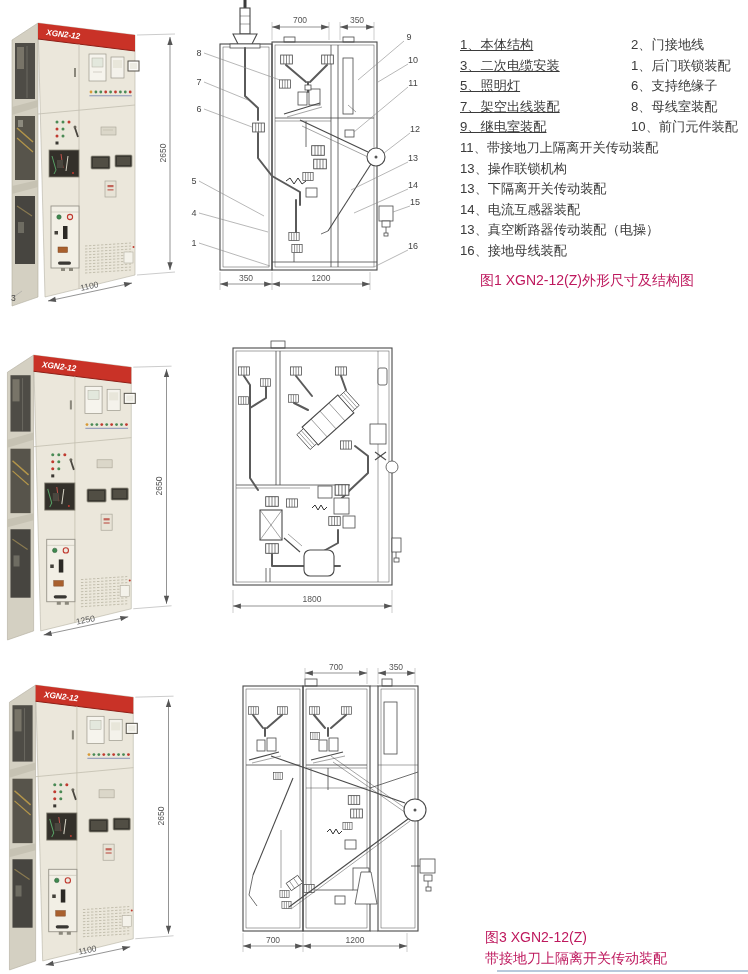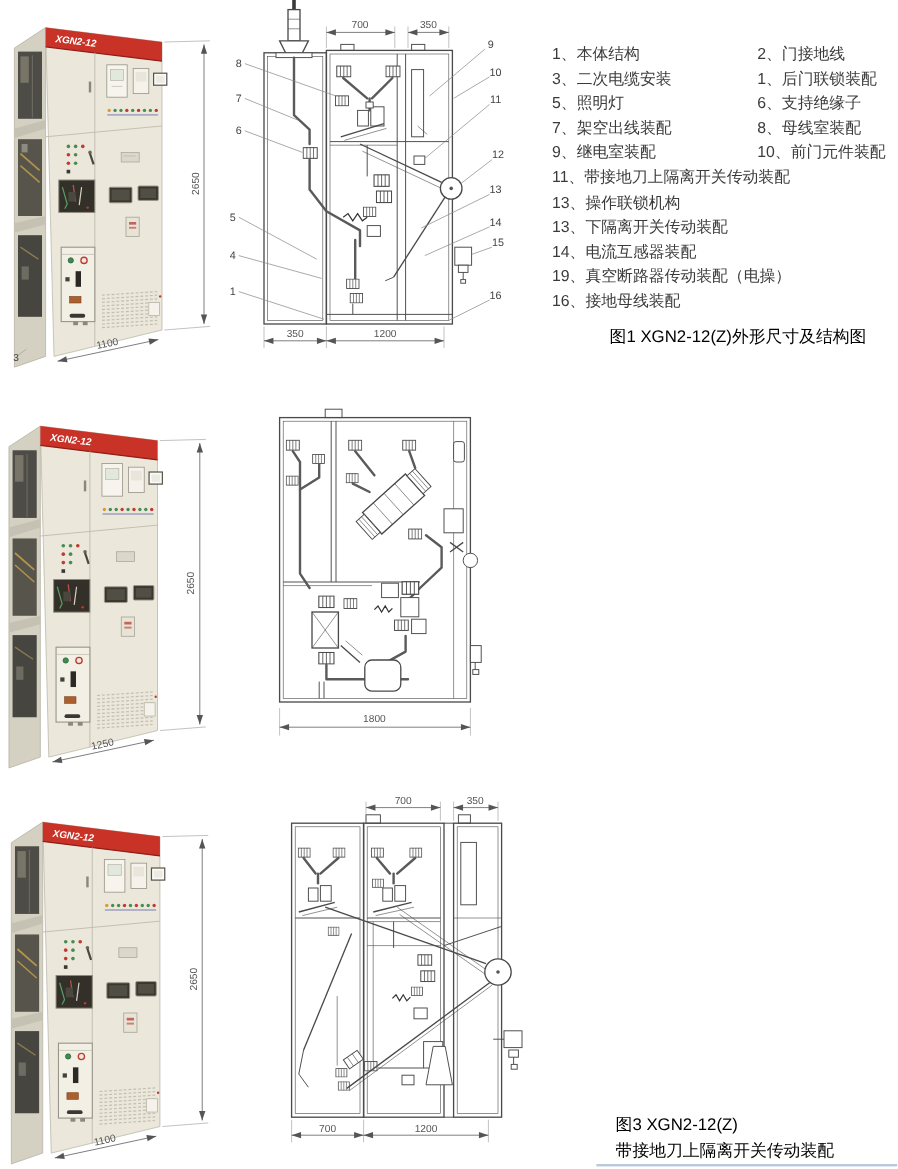--- a/index.html
+++ b/index.html
@@ -14,22 +14,22 @@
   .th{fill:none;stroke:#5a5a5a;stroke-width:2;stroke-linejoin:round;stroke-linecap:round;}
   .dim{fill:none;stroke:#666;stroke-width:0.7;marker-start:url(#ar);marker-end:url(#ar);}
   .ext{stroke:#999;stroke-width:0.5;}
   .ldr{fill:none;stroke:#888;stroke-width:0.6;}
   .dtx{font-size:8.5px;fill:#555;text-anchor:middle;}
   .ctx{font-size:9px;fill:#444;text-anchor:middle;}
   .wh{fill:#fff;}
   
   .parts{left:460px;top:35px;width:288px;font-size:13.2px;color:#3b3b3b;line-height:20.6px;}
   .prow span{display:inline-block;}
-  .prow .c1{width:171px;}
-  .cap{font-size:14px;color:#000000;margin-left:28px;}
+  .prow .c1{width:171px;text-decoration:underline;}
+  .cap{font-size:14px;color:#be185d;}
   .cap2{line-height:20.5px;}
   .blue-edge{left:497px;top:970px;width:251px;height:2px;background:#7d9cc0;opacity:.55;}
 </style>
 </head>
 <body>
 
 <div class="page">
 
 <svg width="0" height="0" style="position:absolute" aria-hidden="true">
   <defs>
@@ -299,21 +299,21 @@
 <div class="abs parts">
   <div class="prow"><span class="c1">1、本体结构</span><span>2、门接地线</span></div>
   <div class="prow"><span class="c1">3、二次电缆安装</span><span>1、后门联锁装配</span></div>
   <div class="prow"><span class="c1">5、照明灯</span><span>6、支持绝缘子</span></div>
   <div class="prow"><span class="c1">7、架空出线装配</span><span>8、母线室装配</span></div>
   <div class="prow"><span class="c1">9、继电室装配</span><span>10、前门元件装配</span></div>
   <div class="prow"><span>11、带接地刀上隔离开关传动装配</span></div>
   <div class="prow"><span>13、操作联锁机构</span></div>
   <div class="prow"><span>13、下隔离开关传动装配</span></div>
   <div class="prow"><span>14、电流互感器装配</span></div>
-  <div class="prow"><span>19、真空断路器传动装配（电操）</span></div>
+  <div class="prow"><span>13、真空断路器传动装配（电操）</span></div>
   <div class="prow"><span>16、接地母线装配</span></div>
 </div>
 
 <div class="abs cap" style="left:480px;top:272px">图1 XGN2-12(Z)外形尺寸及结构图</div>
 
 <div class="abs" style="left:0px;top:342px;width:180px;height:300px">
 <svg viewBox="0 0 178 298">
   <g>
     <polygon points="7,30 33,13 33,287 7,296" fill="#d4d0c2" stroke="#b2ae9f" stroke-width="0.6"></polygon>
     <rect x="10" y="33" width="20" height="56" fill="#4e4c46"></rect>

